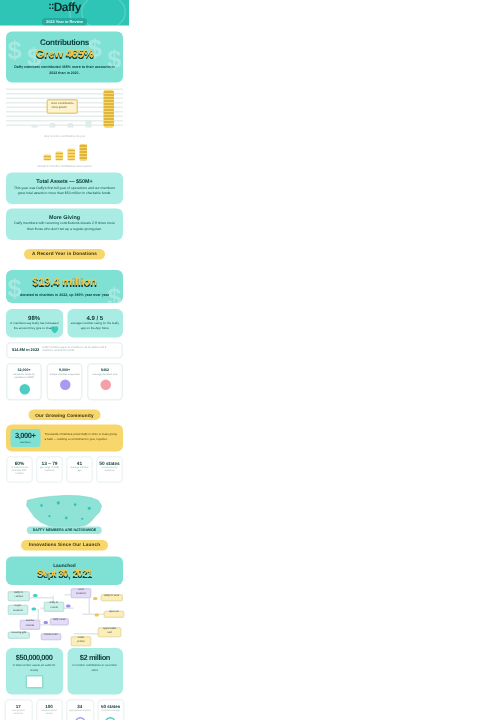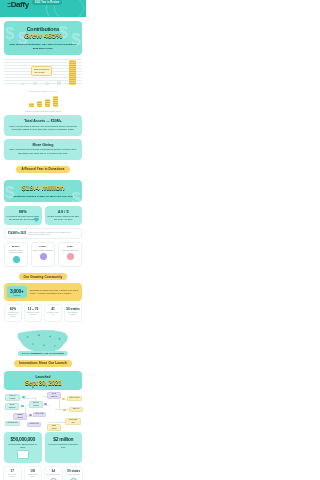--- a/index.html
+++ b/index.html
@@ -6,21 +6,21 @@
   html, body {
     width: 86px; height: 480px; overflow: hidden;
     font-family: "Liberation Sans", sans-serif;
     background: #ffffff;
   }
   #page { width: 86px; height: 480px; position: relative; background:#fff; }
 
   
   .header {
     height: 17px; background: #2ec4b6; position: relative; overflow: hidden;
-    display: flex; align-items: flex-start; padding: 0 7px; gap: 3px;
+    display: flex; align-items: center; padding: 0 7px; gap: 3px; flex-direction: column;
   }
   .header .rings {
     position:absolute; right:-6px; top:-10px; width:46px; height:36px;
     border-radius:50%; border:1px solid rgba(255,255,255,.22);
   }
   .header .rings2 {
     position:absolute; right:2px; top:-4px; width:30px; height:24px;
     border-radius:50%; border:1px solid rgba(255,255,255,.18);
   }
   .logo { display:flex; align-items:center; z-index:2; }

